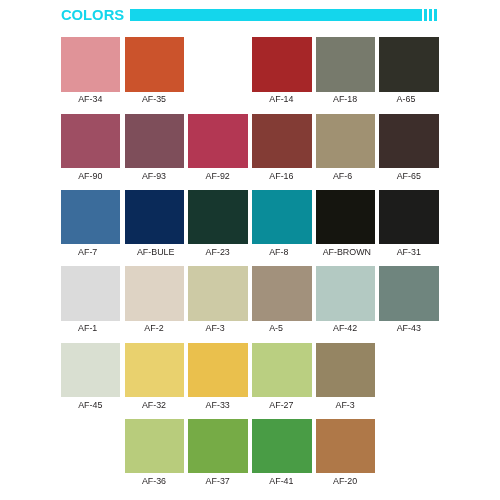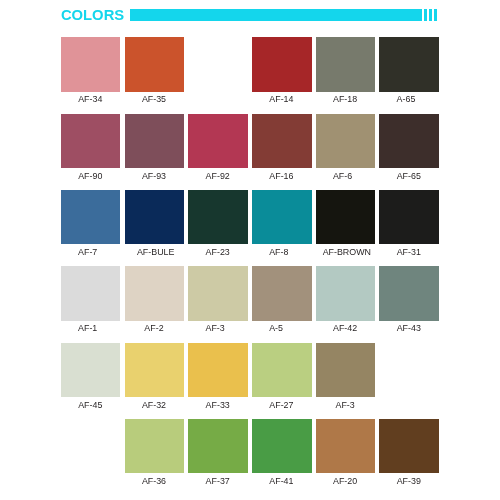--- a/index.html
+++ b/index.html
@@ -258,20 +258,16 @@
         <div class="chip-label">AF-37</div>
       </div>
       <div class="cell c4">
         <div class="chip" style="background-color: rgb(73, 156, 69);"></div>
         <div class="chip-label">AF-41</div>
       </div>
       <div class="cell c5">
         <div class="chip" style="background-color: rgb(175, 120, 72);"></div>
         <div class="chip-label">AF-20</div>
       </div>
-      <div class="cell c6">
-        <div class="chip" style="background-color: rgb(97, 62, 31);"></div>
-        <div class="chip-label">AF-39</div>
-      </div>
     </div>
   </div>
 
 </div>
 
 </body></html>

